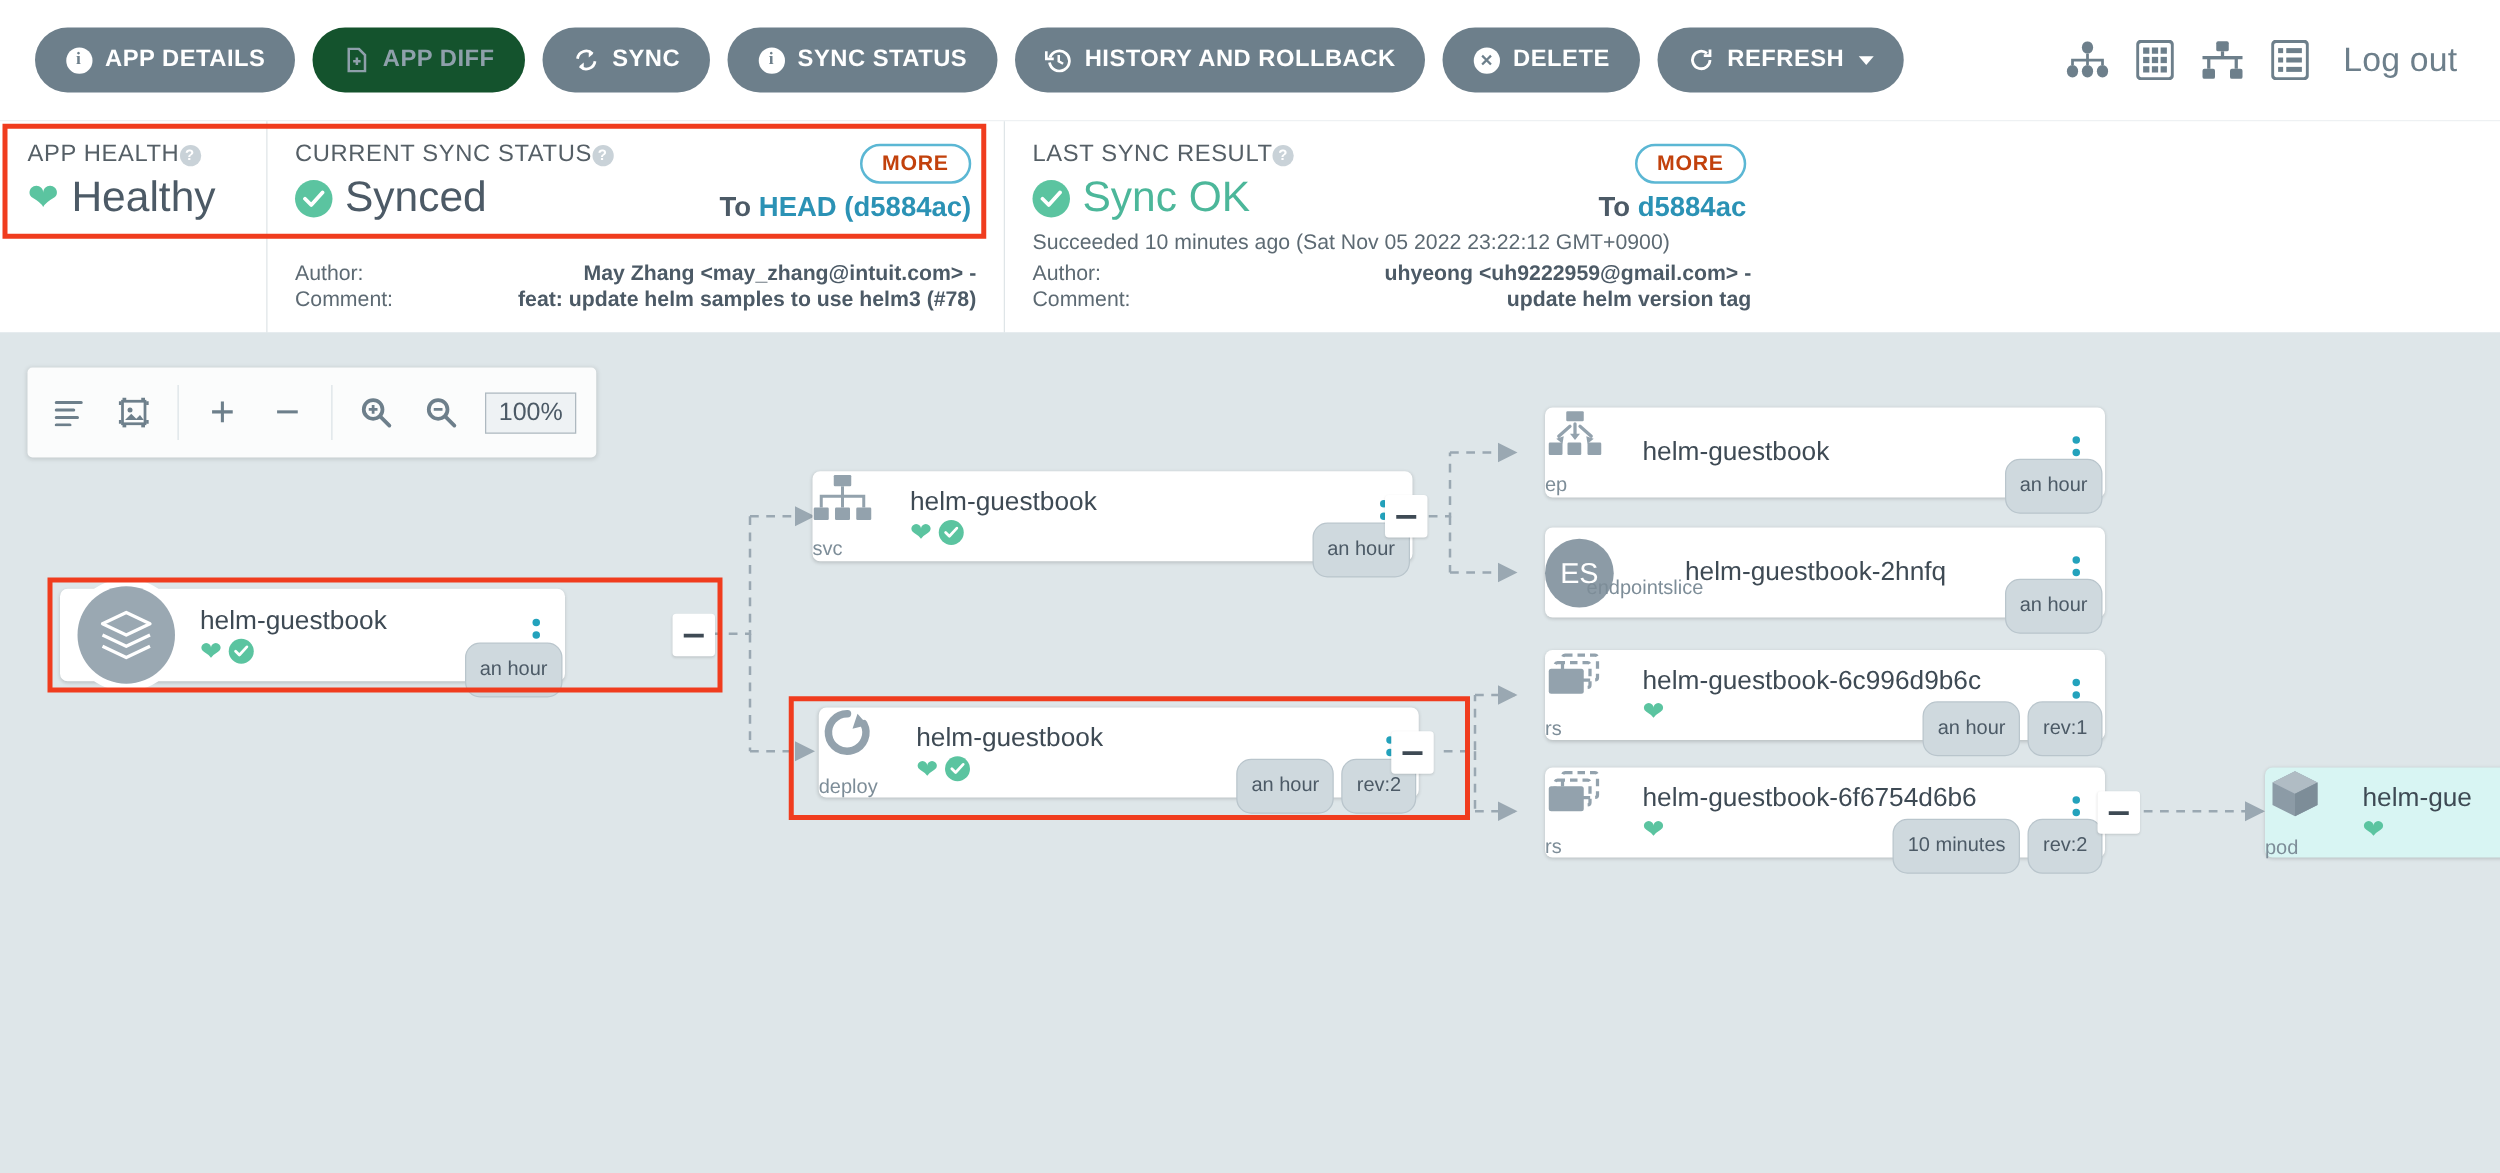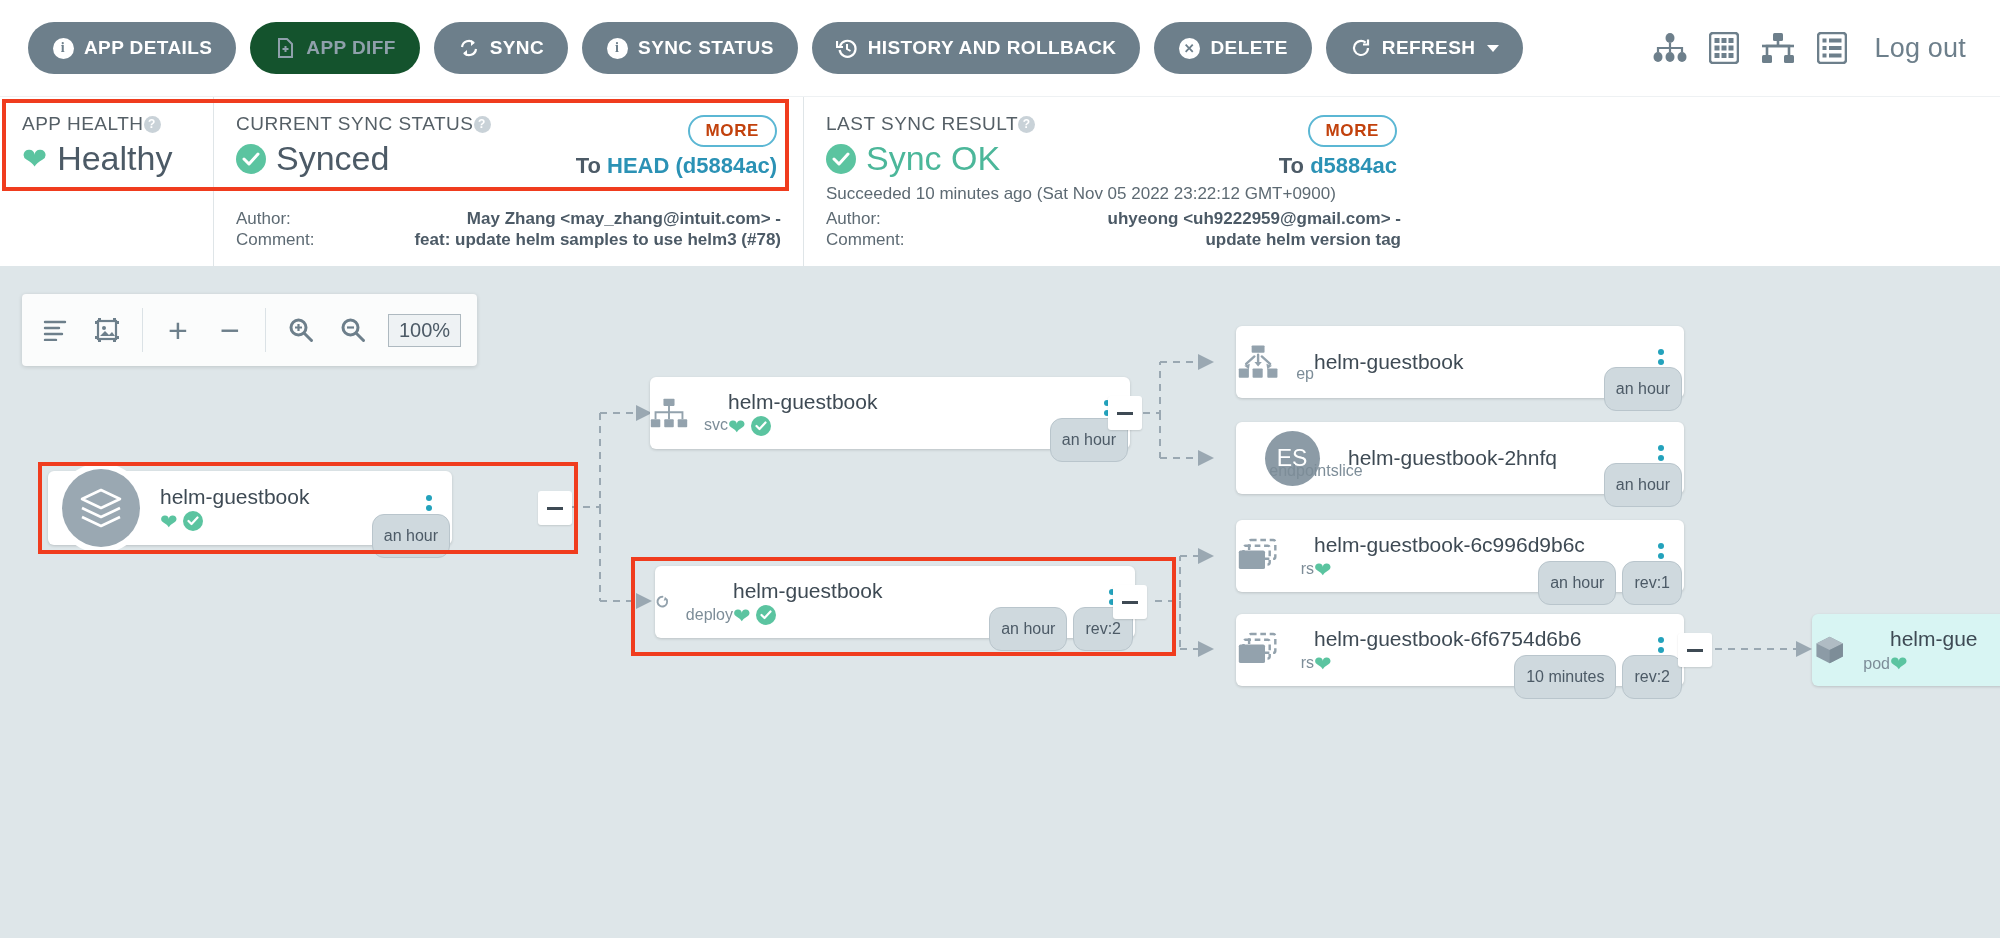--- a/index.html
+++ b/index.html
@@ -232,22 +232,22 @@
     box-shadow: 0 1px 3px rgba(0,0,0,0.16);
     display: flex;
     align-items: center;
     cursor: pointer;
   }
   .node.highlight { background: #d8f5f3; }
   .node-icon {
     width: 78px;
     flex: none;
     display: flex;
-    flex-direction: row;
-    align-items: flex-end;
+    flex-direction: column;
+    align-items: flex-start;
     justify-content: center;
     gap: 16px;
     color: #8c9ba6;
   }
   .node-kind {
     font-size: 16px;
     color: #7d8d98;
     line-height: 14px;
   }
   .node-kind.wide { position: absolute; left: 0; bottom: 8px; width: 112px; text-align: center; margin-left: 24px; }

